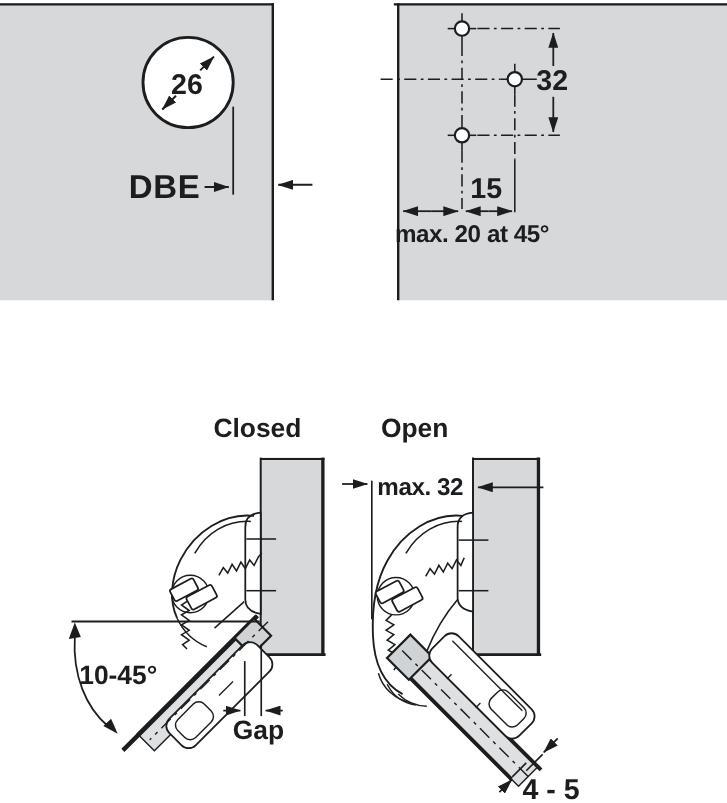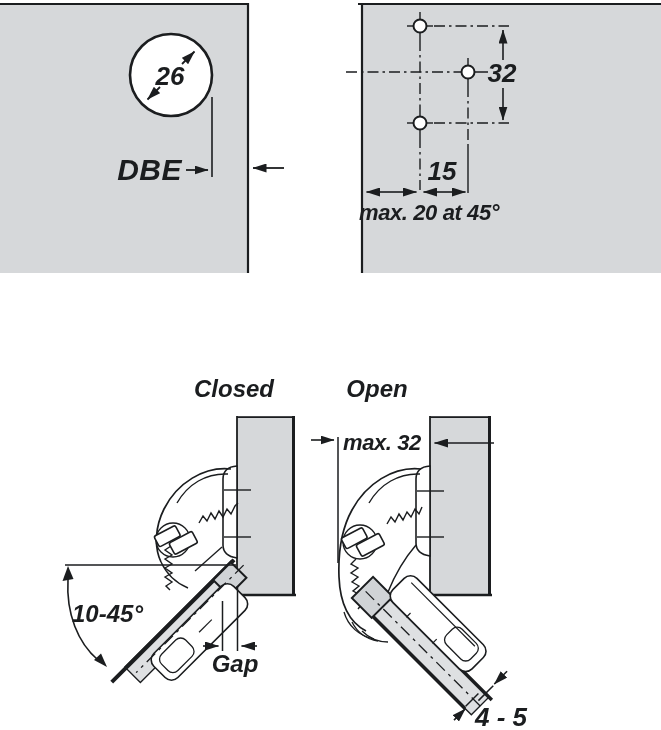--- a/index.html
+++ b/index.html
@@ -1,16 +1,16 @@
 <!DOCTYPE html>
 <html style="--background: #ffffff; --panel-fill: #d6d8da; --door-fill: #dee0e2; --cup-fill: #d0d3d6; --line: #1b1d1f;"><head>
 <meta charset="utf-8">
 <style>
   html,body{margin:0;padding:0;background:#fff;}
-  .stage{position:relative;width:661px;height:730px;background:var(--background,#fff);overflow:hidden;font-style:italic;}
+  .stage{position:relative;width:661px;height:730px;background:var(--background,#fff);overflow:hidden;}
   svg{position:absolute;left:0;top:0;}
   .ln{stroke:var(--line,#1b1d1f);fill:none;stroke-linecap:butt;}
   .w12{stroke-width:1.2}.w13{stroke-width:1.3}.w14{stroke-width:1.4}.w15{stroke-width:1.5}
   .w16{stroke-width:1.6}.w17{stroke-width:1.7}.w18{stroke-width:1.8}.w2{stroke-width:2}
   .w22{stroke-width:2.2}.w25{stroke-width:2.5}.w26{stroke-width:2.6}.w3{stroke-width:3}
   .w35{stroke-width:3.5}.w4{stroke-width:4}
   .panel{fill:var(--panel-fill,#d6d8da);stroke:none;}
   .door{fill:var(--door-fill,#dee0e2);stroke:var(--line,#1b1d1f);stroke-width:1.3;}
   .cup{fill:var(--cup-fill,#d0d3d6);stroke:var(--line,#1b1d1f);stroke-width:2;}
   .white{fill:#ffffff;stroke:var(--line,#1b1d1f);}

